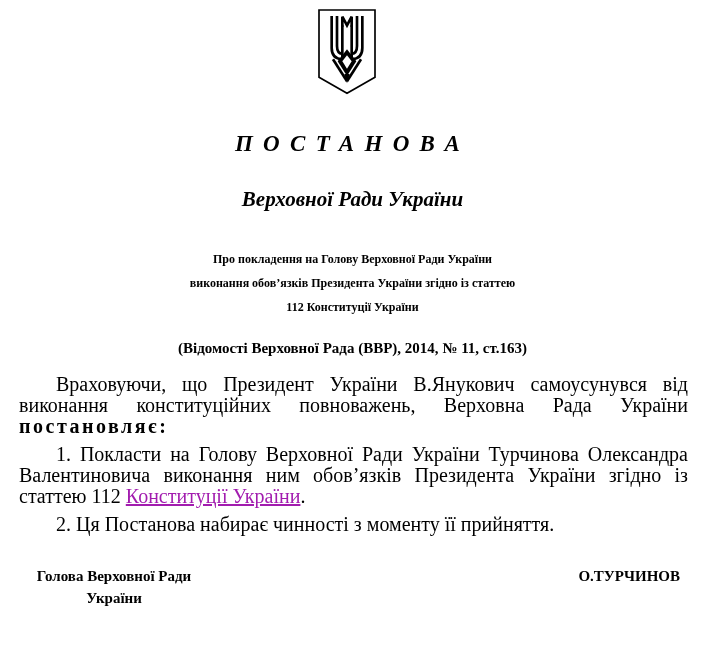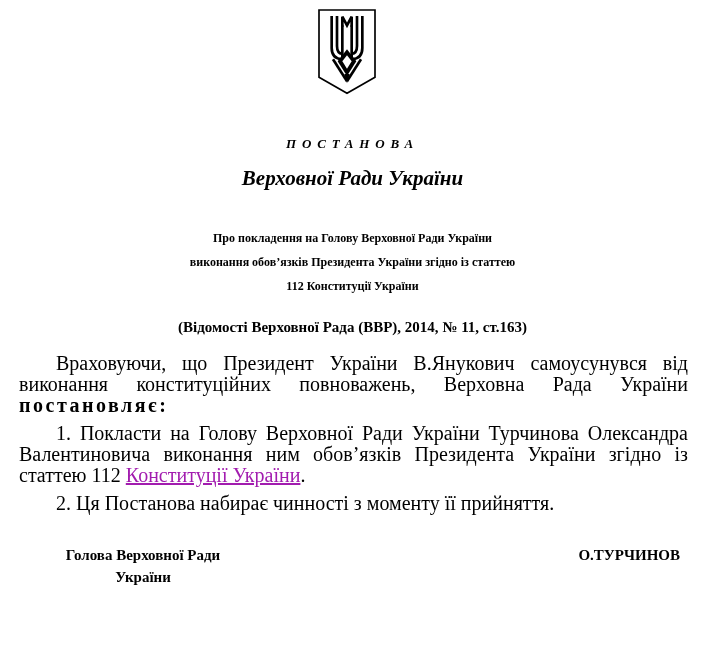--- a/index.html
+++ b/index.html
@@ -15,28 +15,28 @@
 
   .emblem-wrap {
     margin: 8px 0 0 317px;
     width: 60px; height: 88px;
   }
   .emblem-wrap svg { display: block; }
 
   .doc-type {
     margin-top: 37px;
     text-align: center;
-    font-size: 13px;
+    font-size: 23px;
     line-height: 22px;
     font-weight: bold;
     font-style: italic;
     letter-spacing: 0.45em;
   }
   .institution {
-    margin-top: 11px;
+    margin-top: 32px;
     text-align: center;
     font-size: 21px;
     line-height: 24px;
     font-weight: bold;
     font-style: italic;
   }
   .doc-title {
     margin-top: 36px;
     text-align: center;
     font-size: 12px;
@@ -69,21 +69,20 @@
     text-decoration: underline;
   }
   .signature-row {
     margin-top: 30px;
     display: flex;
     justify-content: space-between;
     align-items: flex-start;
     font-weight: bold;
     font-size: 15px;
     line-height: 22px;
-    padding-left: 29px;
   }
   .signer-position {
     margin-left: 18px;
     width: 192px;
     text-align: center;
   }
   .signer-name {
     margin-right: 25px;
     text-align: right;
   }

